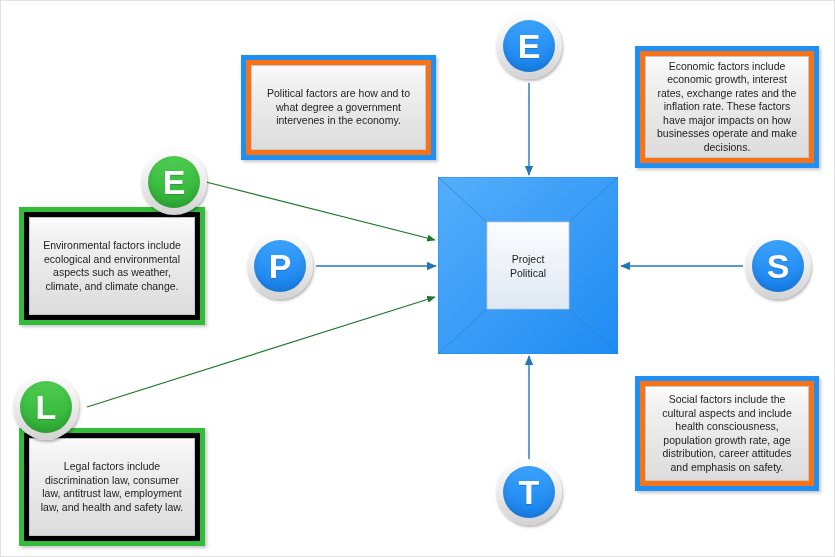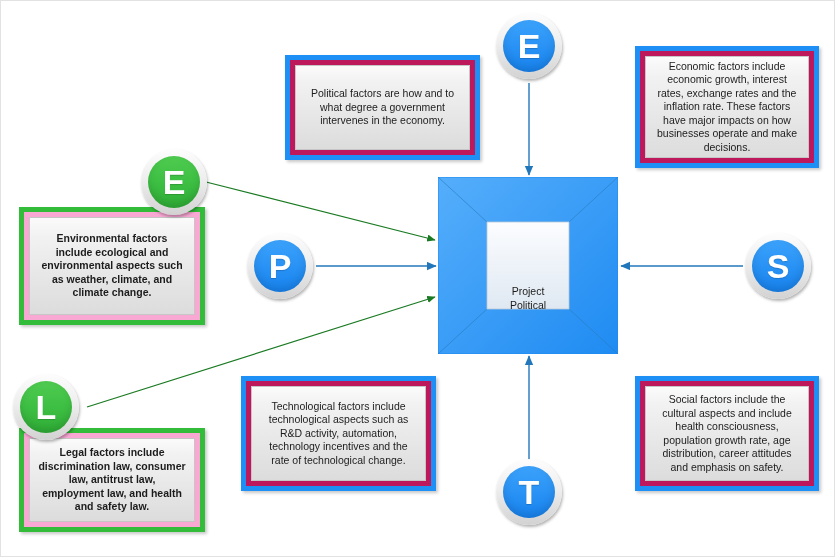--- a/index.html
+++ b/index.html
@@ -32,28 +32,27 @@
   .factor-box {
     position: absolute;
     box-sizing: border-box;
     padding: 5px;
     display: flex;
     align-items: center;
     justify-content: center;
   }
   .factor-box.blue {
     border: 5px solid #1e90f5;
-    background: #be185d;
+    background: #f97316;
     box-shadow: 2px 2px 3px rgba(0,0,0,0.22);
   }
   .factor-box.green {
     border: 5px solid #33bb3a;
-    background: #f9a8d4;
+    background: #000000;
     box-shadow: 2px 2px 3px rgba(0,0,0,0.22);
-    font-weight: bold;
   }
   .factor-inner {
     width: 100%;
     height: 100%;
     box-sizing: border-box;
     background: linear-gradient(to bottom, #fbfbfb 0%, #f2f2f2 18%, #dcdcdc 100%);
     border: 1px solid #c6c6c6;
     display: flex;
     align-items: center;
     justify-content: center;
@@ -122,21 +121,20 @@
     width: 82px;
     height: 87px;
     display: flex;
     align-items: center;
     justify-content: center;
     text-align: center;
     font-size: 10.5px;
     line-height: 14px;
     color: #1c1c1c;
     font-family: "Liberation Sans", sans-serif;
-    margin-top: 32px;
   }
 </style>
 </head>
 <body>
 
 <div id="canvas">
 
   <svg id="connectors" viewBox="0 0 835 557" width="835" height="557">
     <defs>
       <marker id="arrow-blue" markerWidth="8" markerHeight="8" refX="6.5" refY="3" orient="auto" markerUnits="strokeWidth">
@@ -180,49 +178,44 @@
       <rect x="49" y="45" width="82" height="87" fill="url(#gInner)" stroke="#b9c8d6" stroke-width="0.8"></rect>
     </svg>
     <div id="center-label">
       <span>
         <span>Project</span><br>
         <span>Political</span>
       </span>
     </div>
   </div>
 
-  <div class="factor-box blue" style="left:240px; top:54px; width:195px; height:105px;margin-left:44px;">
+  <div class="factor-box blue" style="left:240px; top:54px; width:195px; height:105px;">
     <div class="factor-inner">
       <div class="factor-text">Political factors are how and to what degree a government intervenes in the economy.</div>
     </div>
   </div>
 
   <div class="factor-box blue" style="left:634px; top:45px; width:184px; height:122px;">
     <div class="factor-inner">
       <div class="factor-text">Economic factors include economic growth, interest rates, exchange rates and the inflation rate. These factors have major impacts on how businesses operate and make decisions.</div>
     </div>
   </div>
 
   <div class="factor-box green" style="left:18px; top:206px; width:186px; height:118px;">
     <div class="factor-inner">
       <div class="factor-text">Environmental factors include ecological and environmental aspects such as weather, climate, and climate change.</div>
     </div>
   </div>
 
-  <div class="factor-box green" style="left:18px; top:427px; width:186px; height:104px;">
+  <div class="factor-box green" style="left:18px; top:427px; width:186px; height:118px;">
     <div class="factor-inner">
       <div class="factor-text">Legal factors include discrimination law, consumer law, antitrust law, employment law, and health and safety law.</div>
     </div>
   </div>
 
-  <div class="factor-box blue" style="left:240px; top:375px; width:195px; height:115px;">
-    <div class="factor-inner">
-      <div class="factor-text">Technological factors include technological aspects such as R&amp;D activity, automation, technology incentives and the rate of technological change.</div>
-    </div>
-  </div>
 
   <div class="factor-box blue" style="left:634px; top:375px; width:184px; height:115px;align-items:flex-end;">
     <div class="factor-inner">
       <div class="factor-text">Social factors include the cultural aspects and include health consciousness, population growth rate, age distribution, career attitudes and emphasis on safety.</div>
     </div>
   </div>
 
   <div class="badge blue" style="left:495px; top:12px;">
     <div class="badge-core">
       <span class="badge-letter">E</span>

